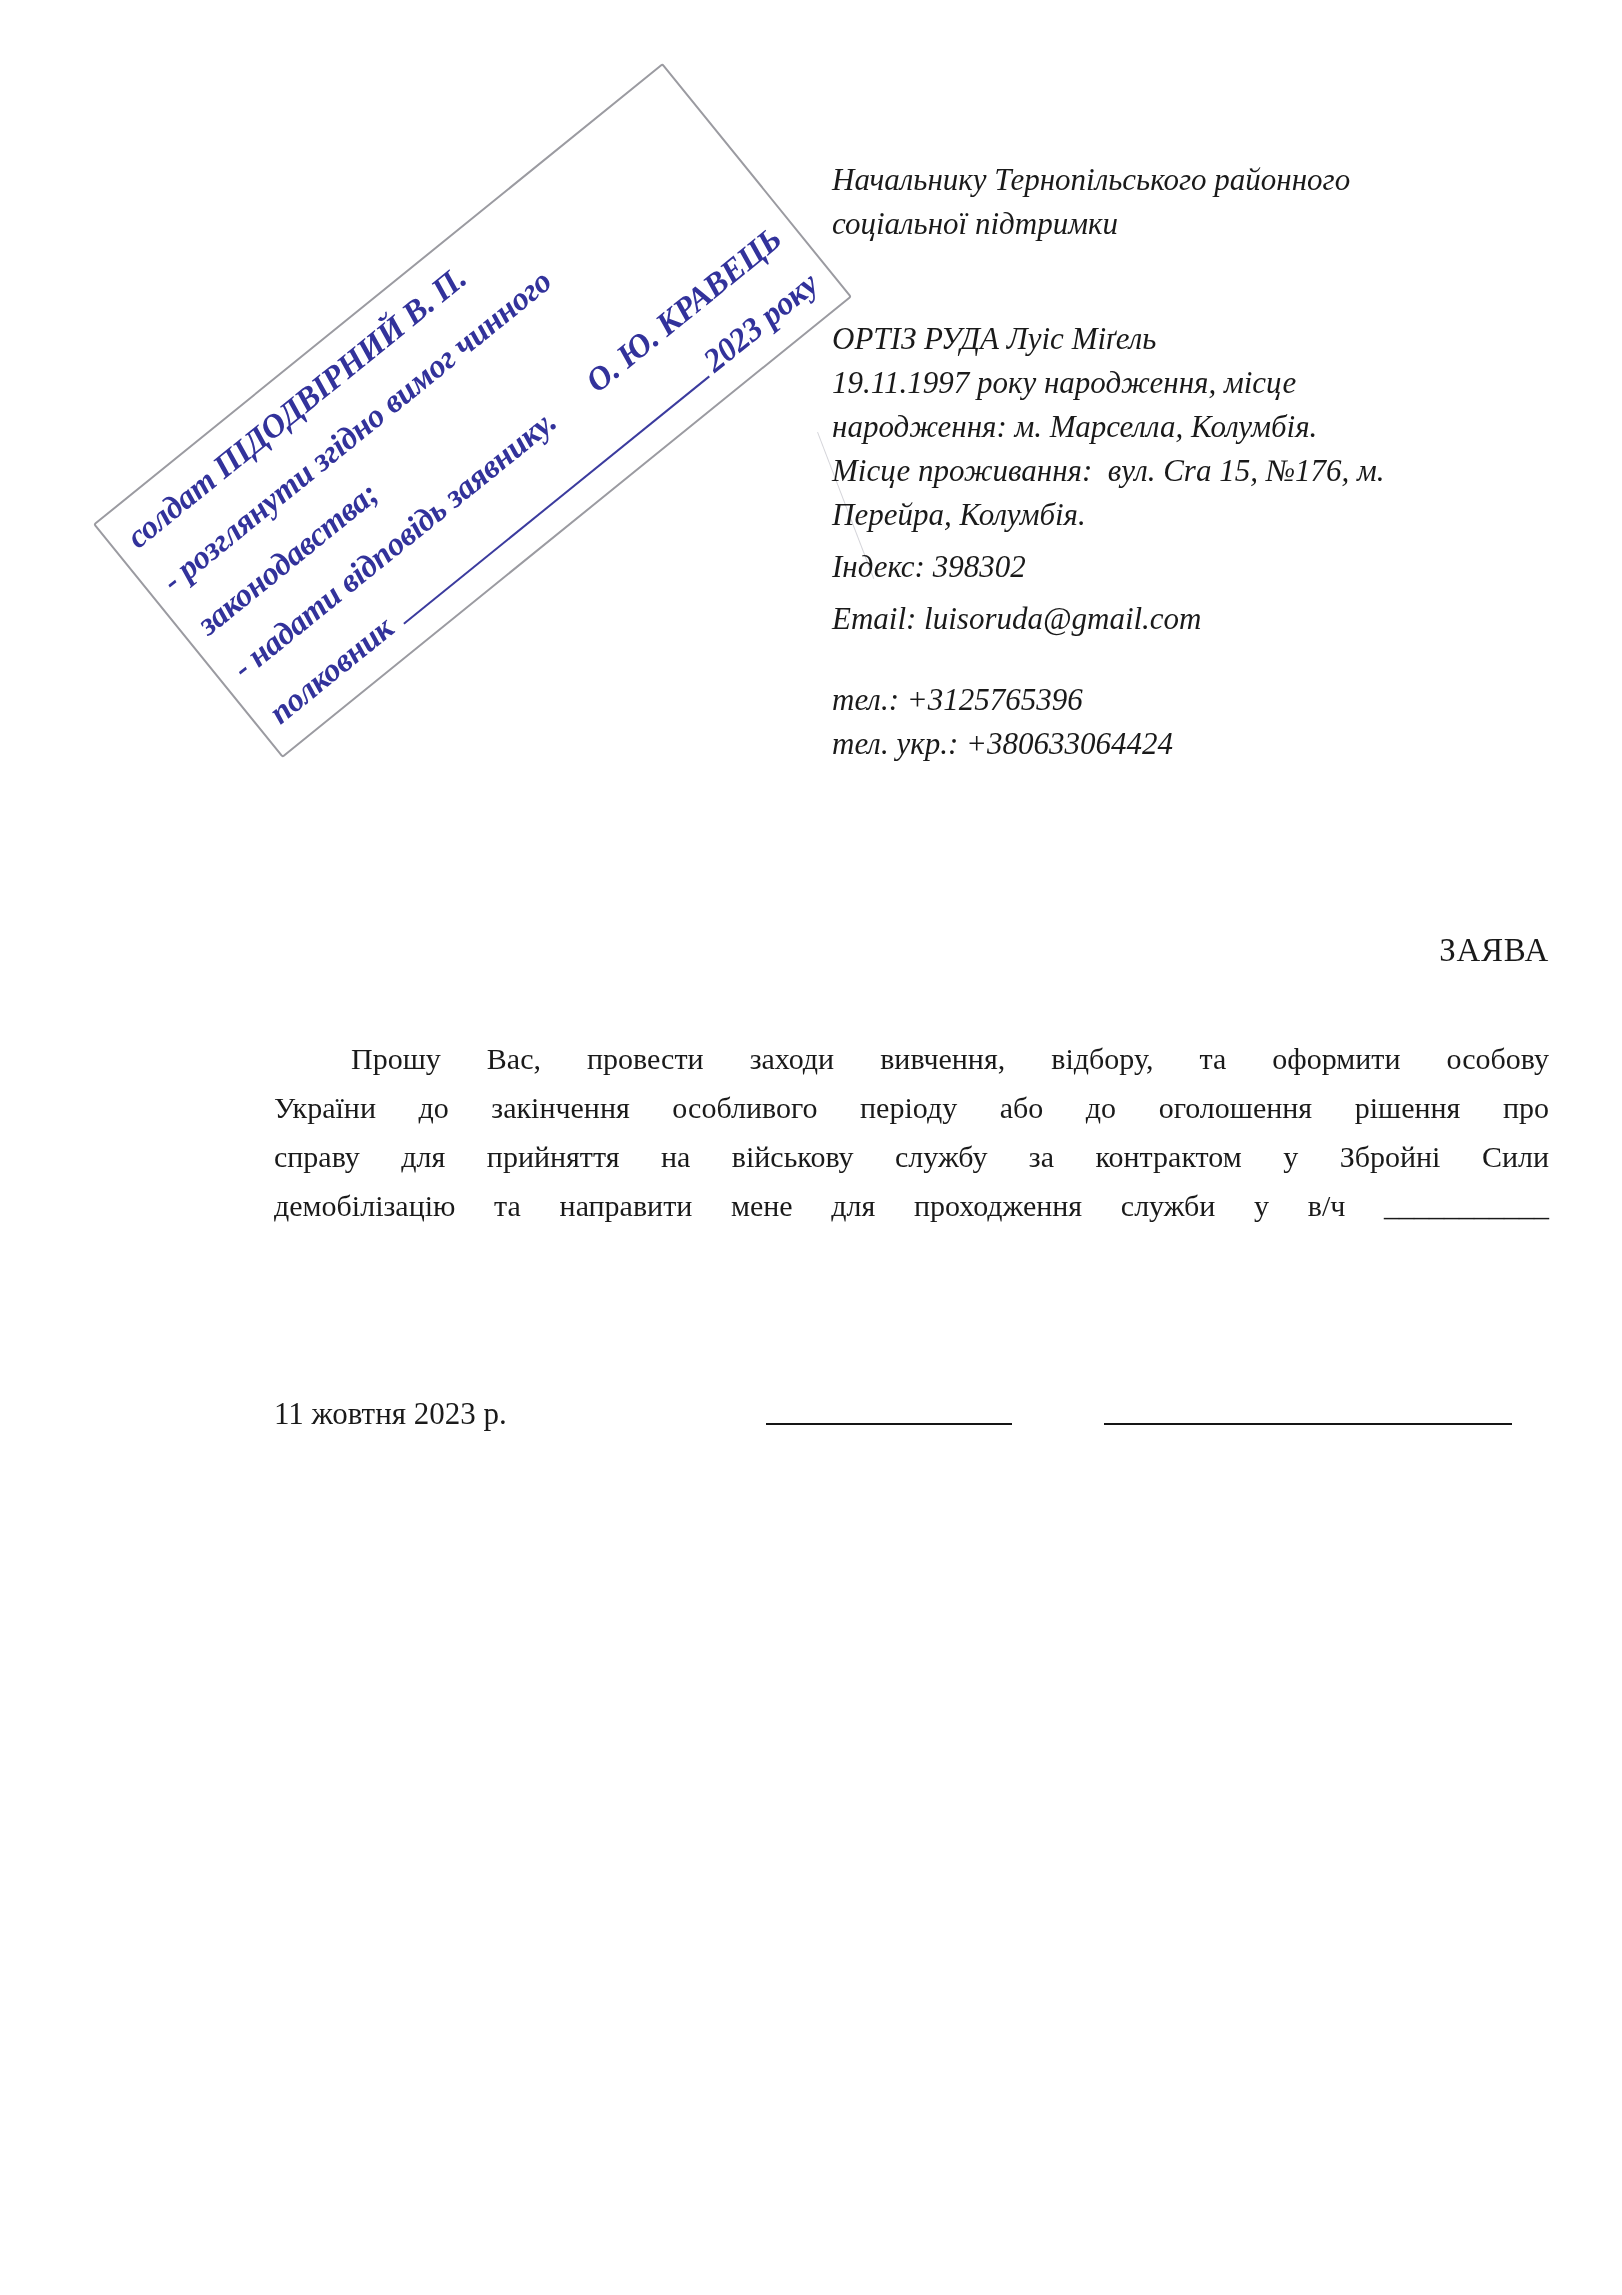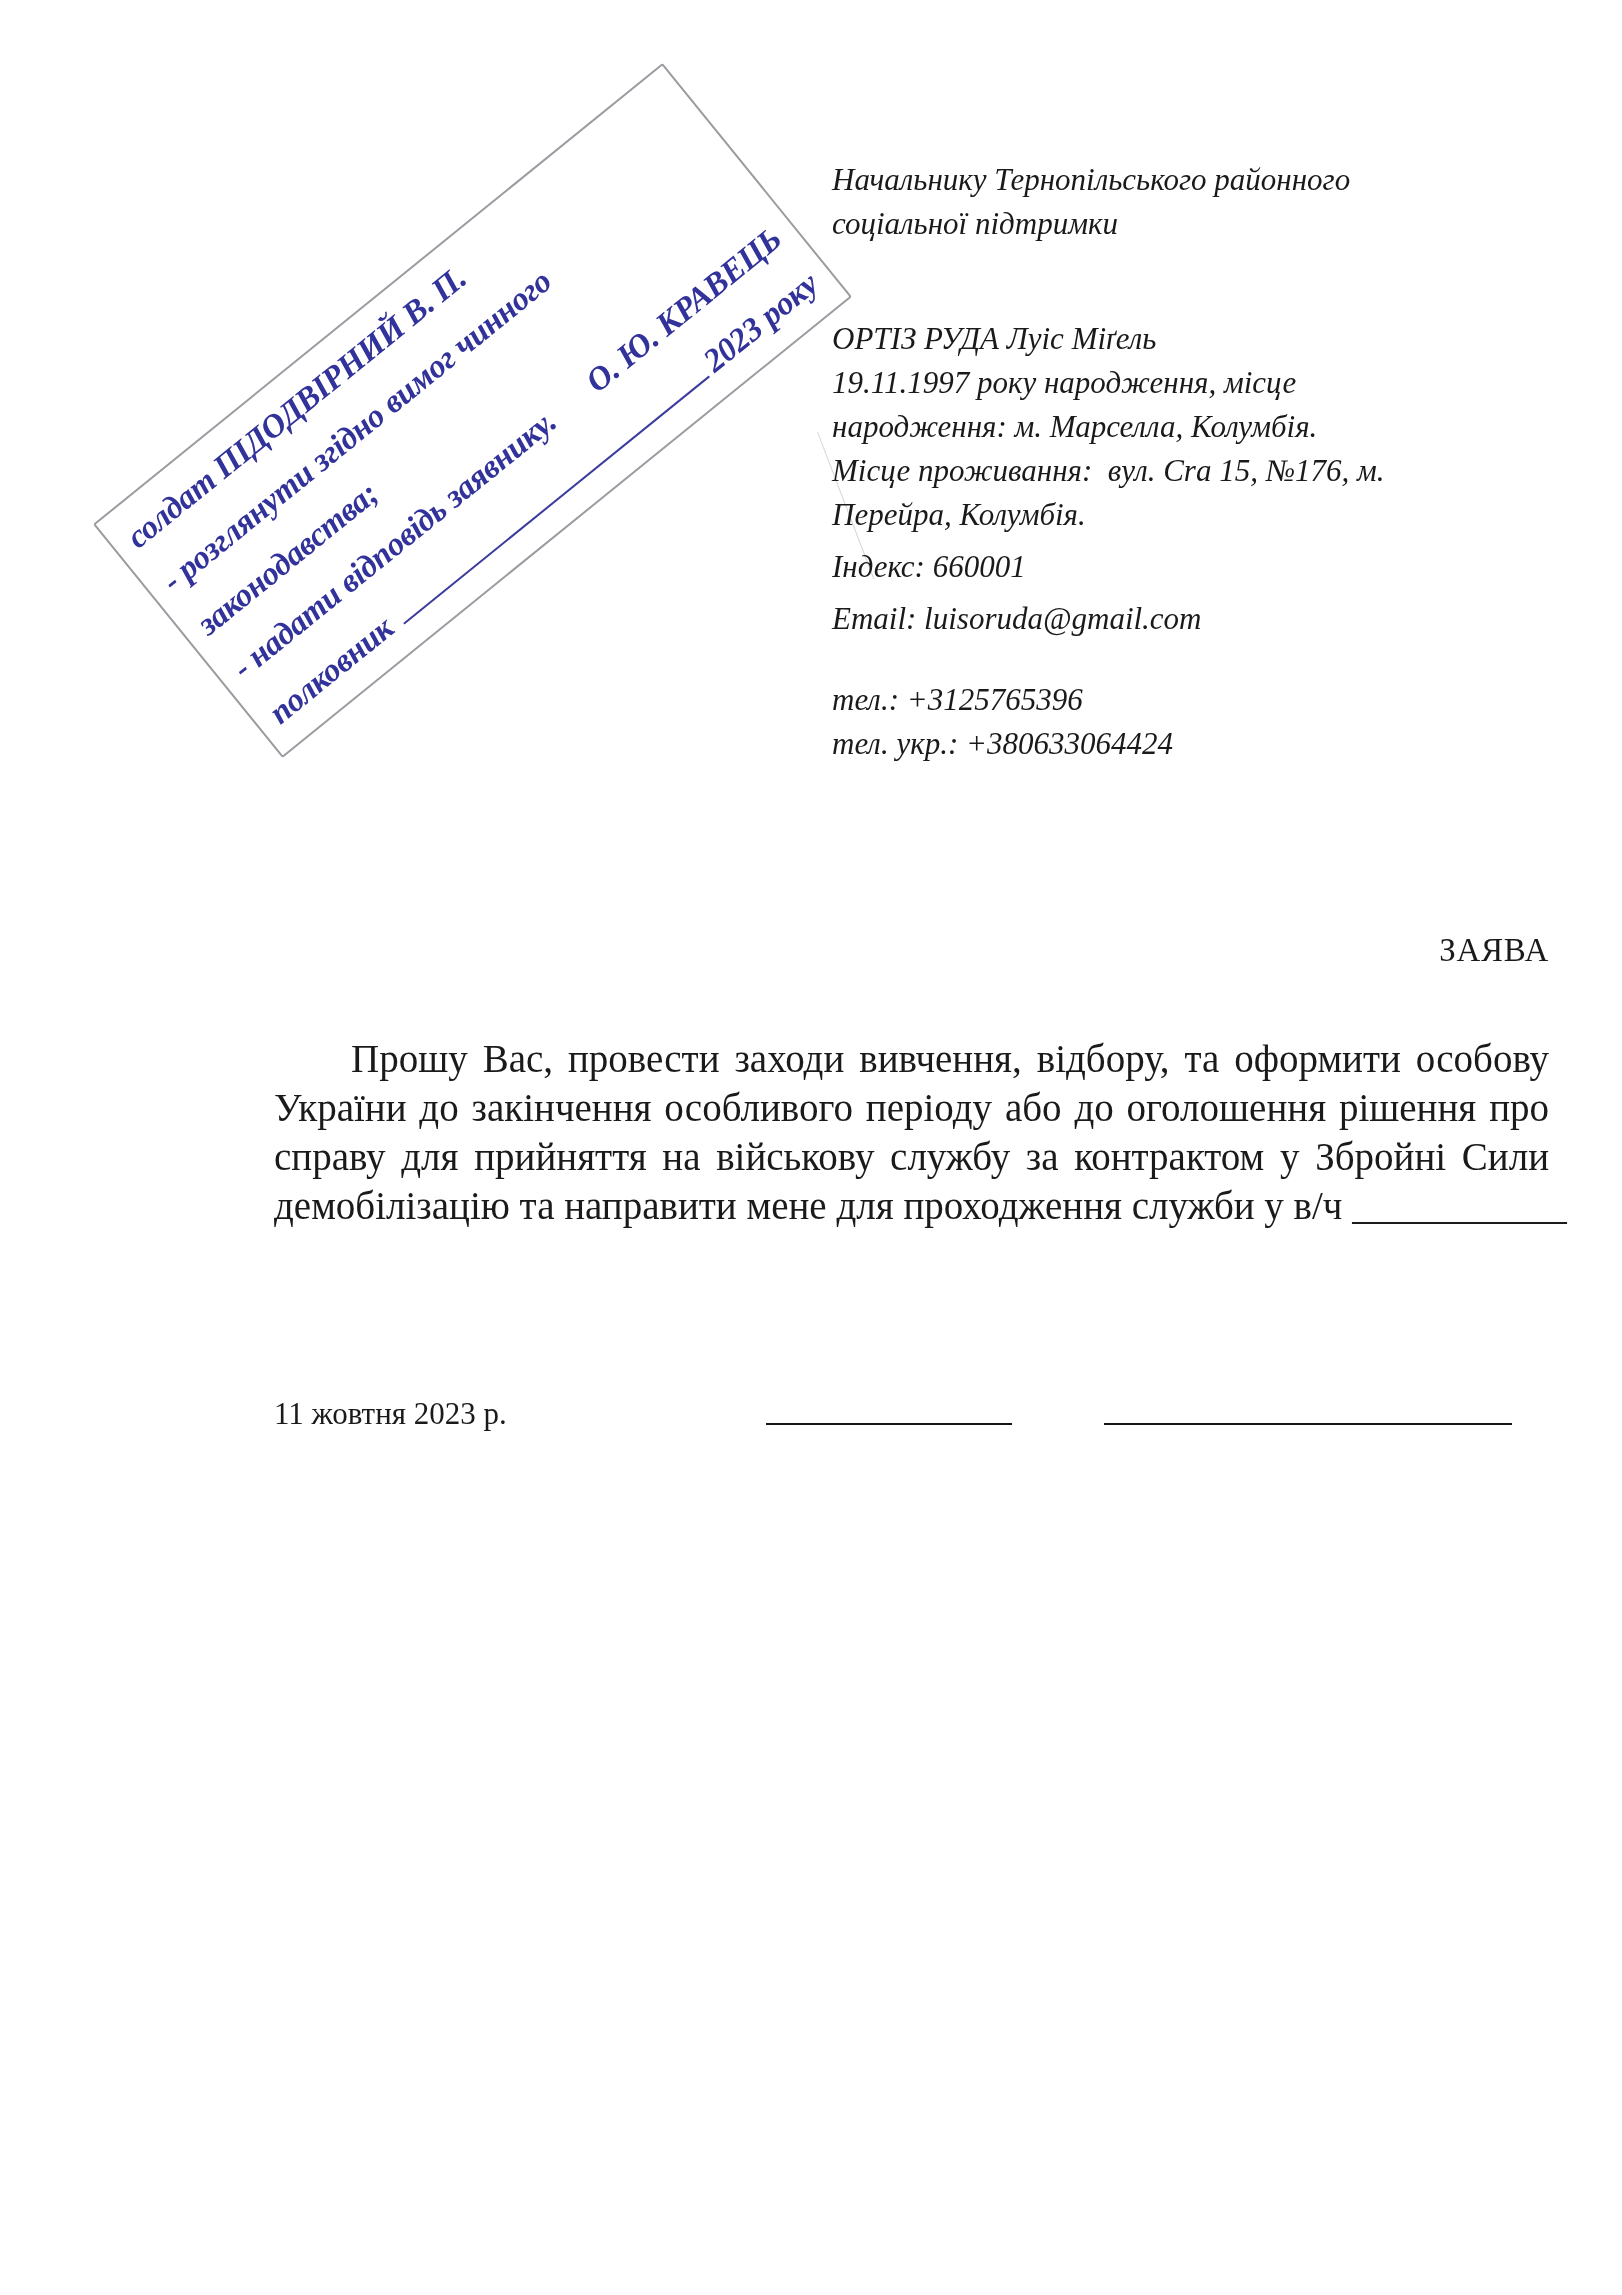--- a/index.html
+++ b/index.html
@@ -79,21 +79,21 @@
     font-size: 33px;
     letter-spacing: 0.7px;
   }
 
   
   .body-par {
     position: absolute;
     left: 274px;
     top: 1034px;
     width: 1275px;
-    font-size: 39px;
+    font-size: 30px;
   }
   .body-line {
     height: 49px;
     line-height: 49px;
     text-align: justify;
     text-align-last: justify;
     white-space: nowrap;
   }
   .body-line.indent { text-indent: 77px; }
   .body-line.plain  { text-align: left; text-align-last: left; }
@@ -140,21 +140,21 @@
   <div class="scan-artifact"></div>
 
   <div class="addr">
     <div>Начальнику Тернопільського районного</div>
     <div>соціальної підтримки</div>
     <div class="mt-name">ОРТІЗ РУДА Луіс Міґель</div>
     <div>19.11.1997 року народження, місце</div>
     <div>народження: м. Марселла, Колумбія.</div>
     <div>Місце проживання:&nbsp; вул. Cra 15, №176, м.</div>
     <div>Перейра, Колумбія.</div>
-    <div class="mt-sm">Індекс: 660001</div>
+    <div class="mt-sm">Індекс: 398302</div>
     <div class="mt-sm">Email: luisoruda@gmail.com</div>
     <div class="mt-phone">тел.: +3125765396</div>
     <div>тел. укр.: +380633064424</div>
   </div>
 
   <div class="doc-title">ЗАЯВА</div>
 
   <div class="body-par">
     <div class="body-line indent">Прошу Вас, провести заходи вивчення, відбору, та оформити особову</div>
     <div class="body-line">України до закінчення особливого періоду або до оголошення рішення про</div>

